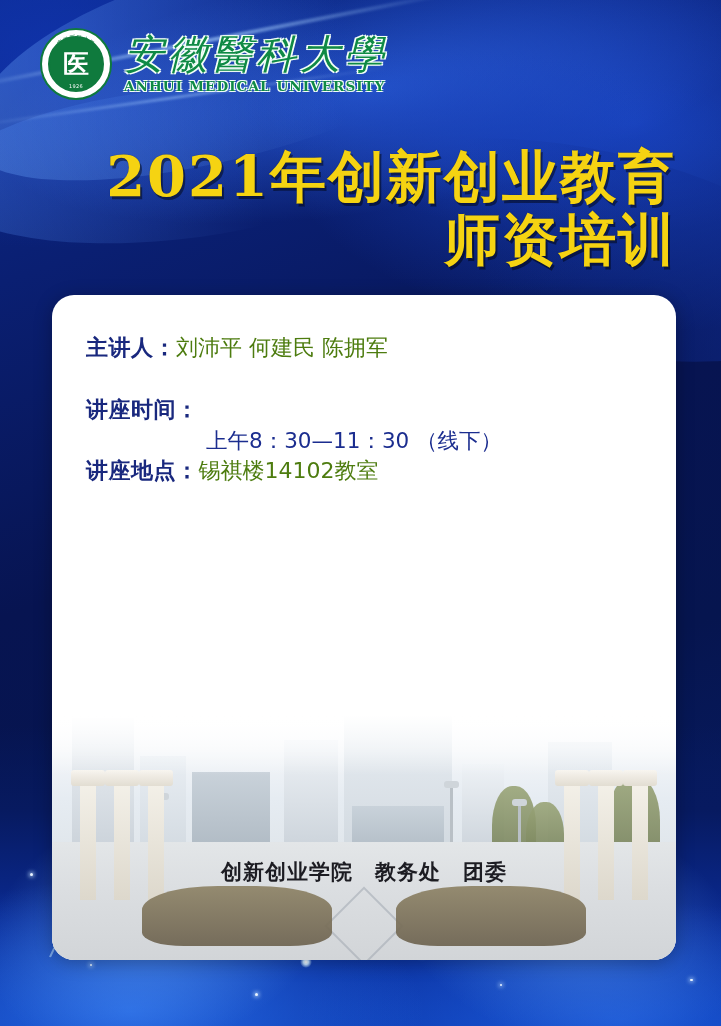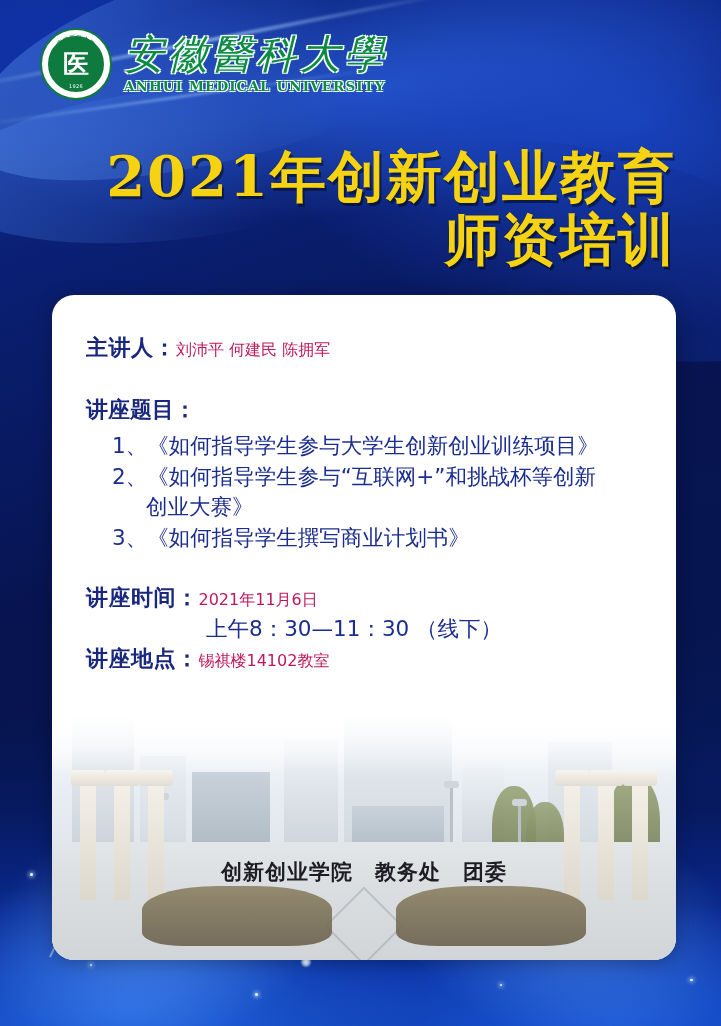--- a/index.html
+++ b/index.html
@@ -115,21 +115,21 @@
   .pillar:before{content:"";position:absolute;top:-10px;left:-9px;width:34px;height:16px;
         background:linear-gradient(180deg,#f7f4ee,#e2ddd2);border-radius:3px;}
   .pole{position:absolute;bottom:100px;width:3px;background:#b9c0c6;}
   .pole:before{content:"";position:absolute;top:-7px;left:-6px;width:15px;height:7px;background:#cfd5da;border-radius:3px;}
   .photo-fade{position:absolute;left:0;right:0;top:0;height:60px;
         background:linear-gradient(180deg,#ffffff 0%,rgba(255,255,255,.55) 55%,rgba(255,255,255,0) 100%);}
 
   .card-body{position:relative;z-index:3;padding:38px 29px 0 34px;}
   .row{display:flex;align-items:baseline;}
   .lbl{font-weight:bold;color:#19287e;font-size:22px;letter-spacing:.5px;white-space:nowrap;}
-  .val{color:#be185d;font-size:16px;}
+  .val{color:#4d7c0f;font-size:22px;}
   .speaker{margin-bottom:32px;}
   .topics-head{font-weight:bold;color:#19287e;font-size:22px;margin-bottom:6px;}
   .topic{color:#1b2d8f;font-size:21.5px;line-height:1.42;padding-left:26px;}
   .topic .cont{display:block;padding-left:34px;}
   .time-block{margin-top:30px;}
   .time-sub{color:#1b2d8f;font-size:21.5px;line-height:1.46;padding-left:120px;}
   .place{position:relative;z-index:4;}
   .footer-orgs{position:absolute;left:0;right:0;bottom:74px;text-align:center;z-index:6;
         color:#1c1c22;font-size:21px;font-weight:bold;letter-spacing:1px;}
 </style>
@@ -225,38 +225,24 @@
       <div class="photo-fade"></div>
     </div>
 
     <div class="card-body">
 
       <div class="row speaker">
         <span class="lbl">主讲人：</span>
         <span class="val">刘沛平  何建民  陈拥军</span>
       </div>
 
-      <div>
-        <div class="topics-head">讲座题目：</div>
-        <div class="topic">
-          <span>1、《如何指导学生参与大学生创新创业训练项目》</span>
-        </div>
-        <div class="topic">
-          <span>2、《如何指导学生参与“互联网+”和挑战杯等创新</span>
-          <span class="cont">创业大赛》</span>
-        </div>
-        <div class="topic">
-          <span>3、《如何指导学生撰写商业计划书》</span>
-        </div>
-      </div>
 
       <div class="time-block">
         <div class="row">
           <span class="lbl">讲座时间：</span>
-          <span class="val">2021年11月6日</span>
         </div>
         <div class="time-sub">上午8：30—11：30 （线下）</div>
       </div>
 
       <div class="row place">
         <span class="lbl">讲座地点：</span>
         <span class="val">锡祺楼14102教室</span>
       </div>
 
     </div>

